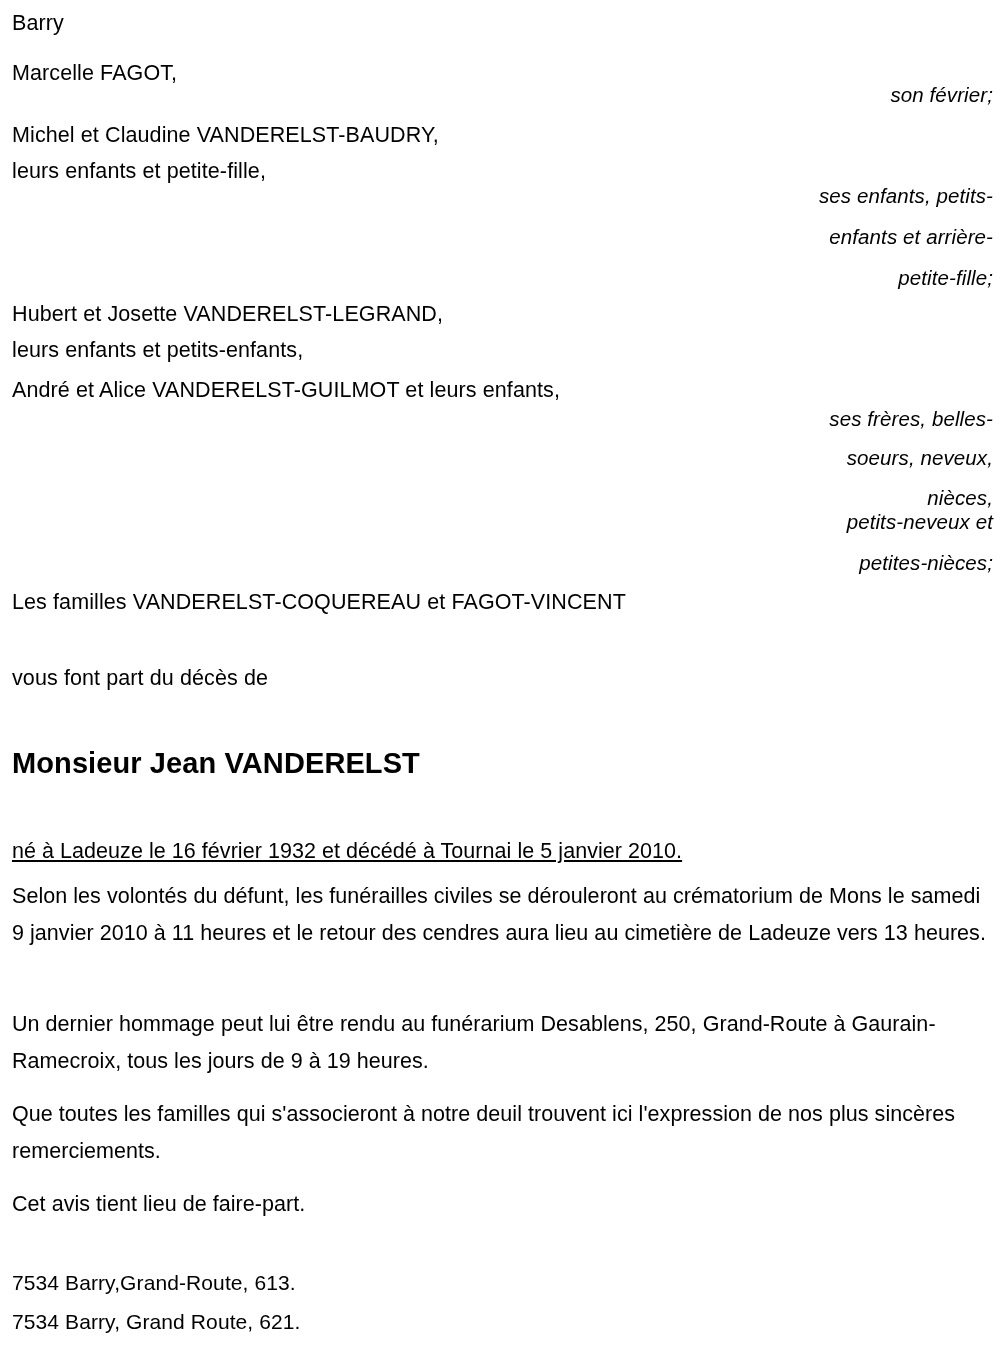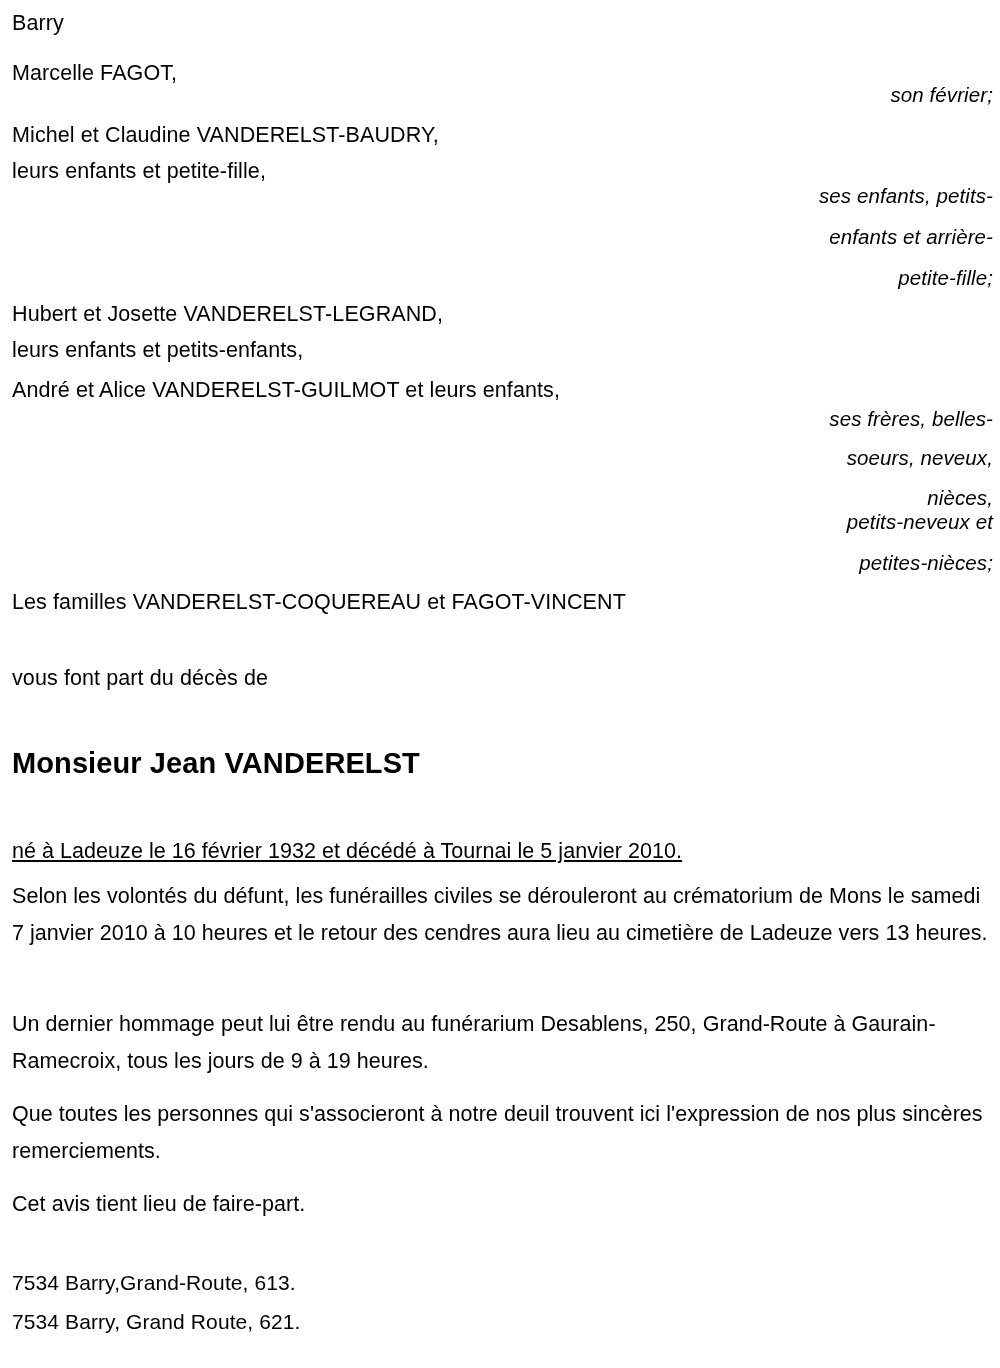--- a/index.html
+++ b/index.html
@@ -93,24 +93,24 @@
   <div class="line right" style="top:552px;">petites-nièces;</div>
 
   <div class="line left" style="top:591px;">Les familles VANDERELST-COQUEREAU et FAGOT-VINCENT</div>
 
   <div class="line left" style="top:667px;">vous font part du décès de</div>
 
   <div class="headline" style="top:747px;">Monsieur Jean VANDERELST</div>
 
   <div class="para" style="top:833px;text-decoration:underline;">né à Ladeuze le 16 février 1932 et décédé à Tournai le 5 janvier 2010.</div>
 
-  <div class="para" style="top:878px;">Selon les volontés du défunt, les funérailles civiles se dérouleront au crématorium de Mons le samedi 7 janvier 2010 à 10 heures et le retour des cendres aura lieu au cimetière de Ladeuze vers 13 heures.</div>
+  <div class="para" style="top:878px;">Selon les volontés du défunt, les funérailles civiles se dérouleront au crématorium de Mons le samedi 9 janvier 2010 à 11 heures et le retour des cendres aura lieu au cimetière de Ladeuze vers 13 heures.</div>
 
   <div class="para" style="top:1006px;">Un dernier hommage peut lui être rendu au funérarium Desablens, 250, Grand-Route à Gaurain-Ramecroix, tous les jours de 9 à 19 heures.</div>
 
-  <div class="para" style="top:1096px;">Que toutes les personnes qui s'associeront à notre deuil trouvent ici l'expression de nos plus sincères remerciements.</div>
+  <div class="para" style="top:1096px;">Que toutes les familles qui s'associeront à notre deuil trouvent ici l'expression de nos plus sincères remerciements.</div>
 
   <div class="para" style="top:1186px;">Cet avis tient lieu de faire-part.</div>
 
   <div class="addr" style="top:1271px;">7534 Barry,Grand-Route, 613.</div>
   <div class="addr" style="top:1310px;">7534 Barry, Grand Route, 621.</div>
 
 </div>
 
 </body></html>

